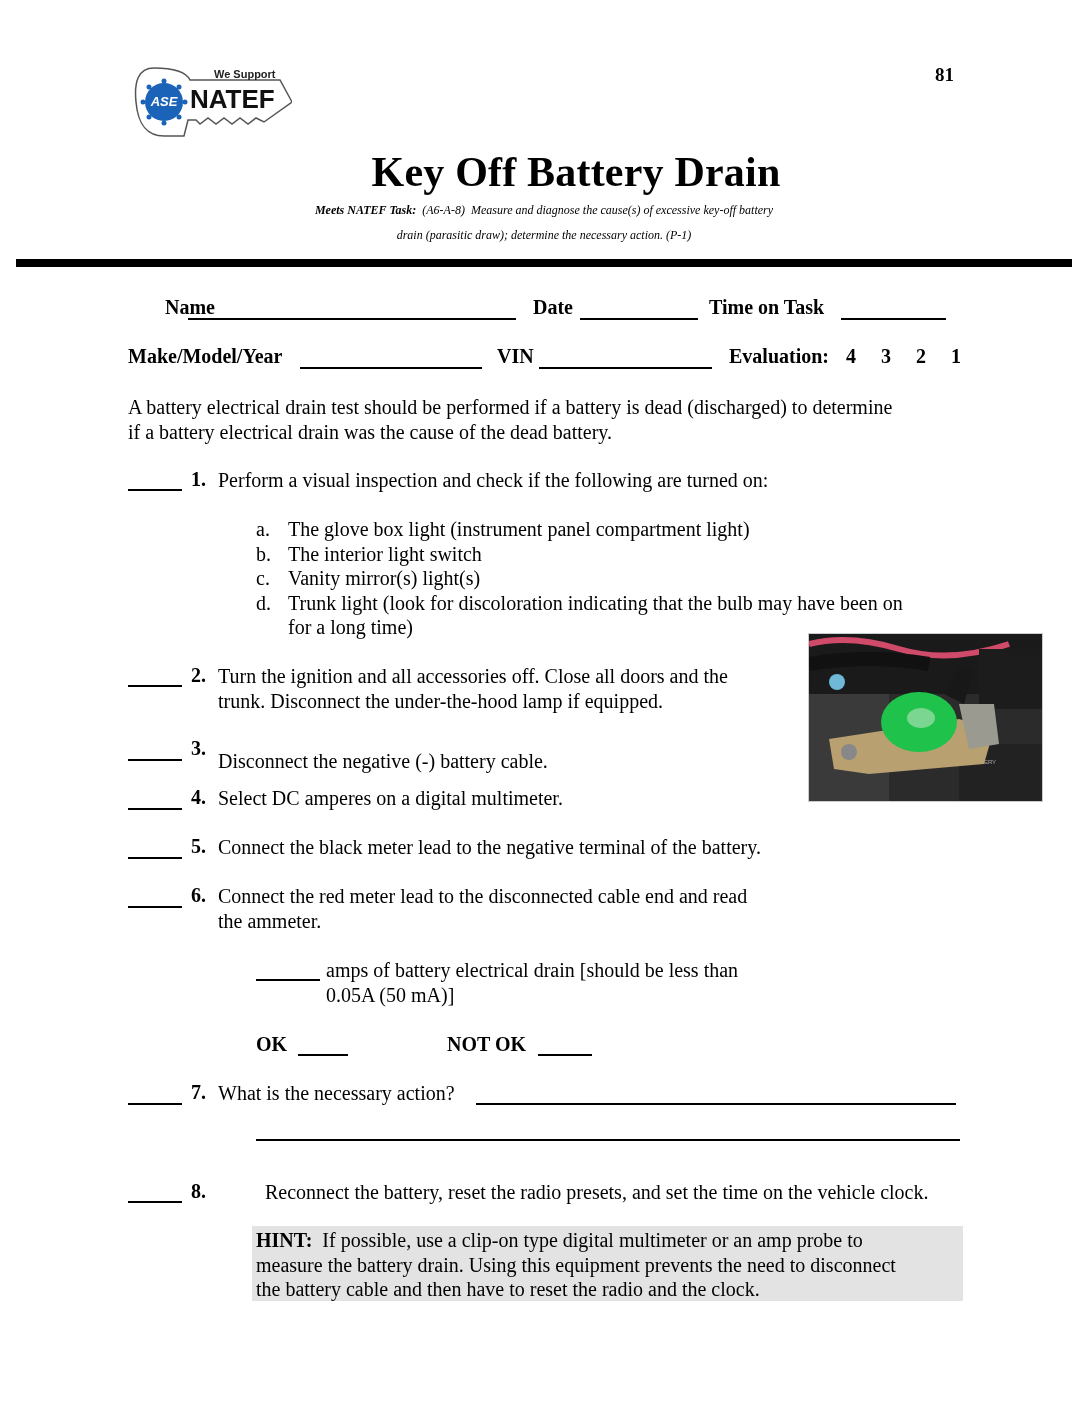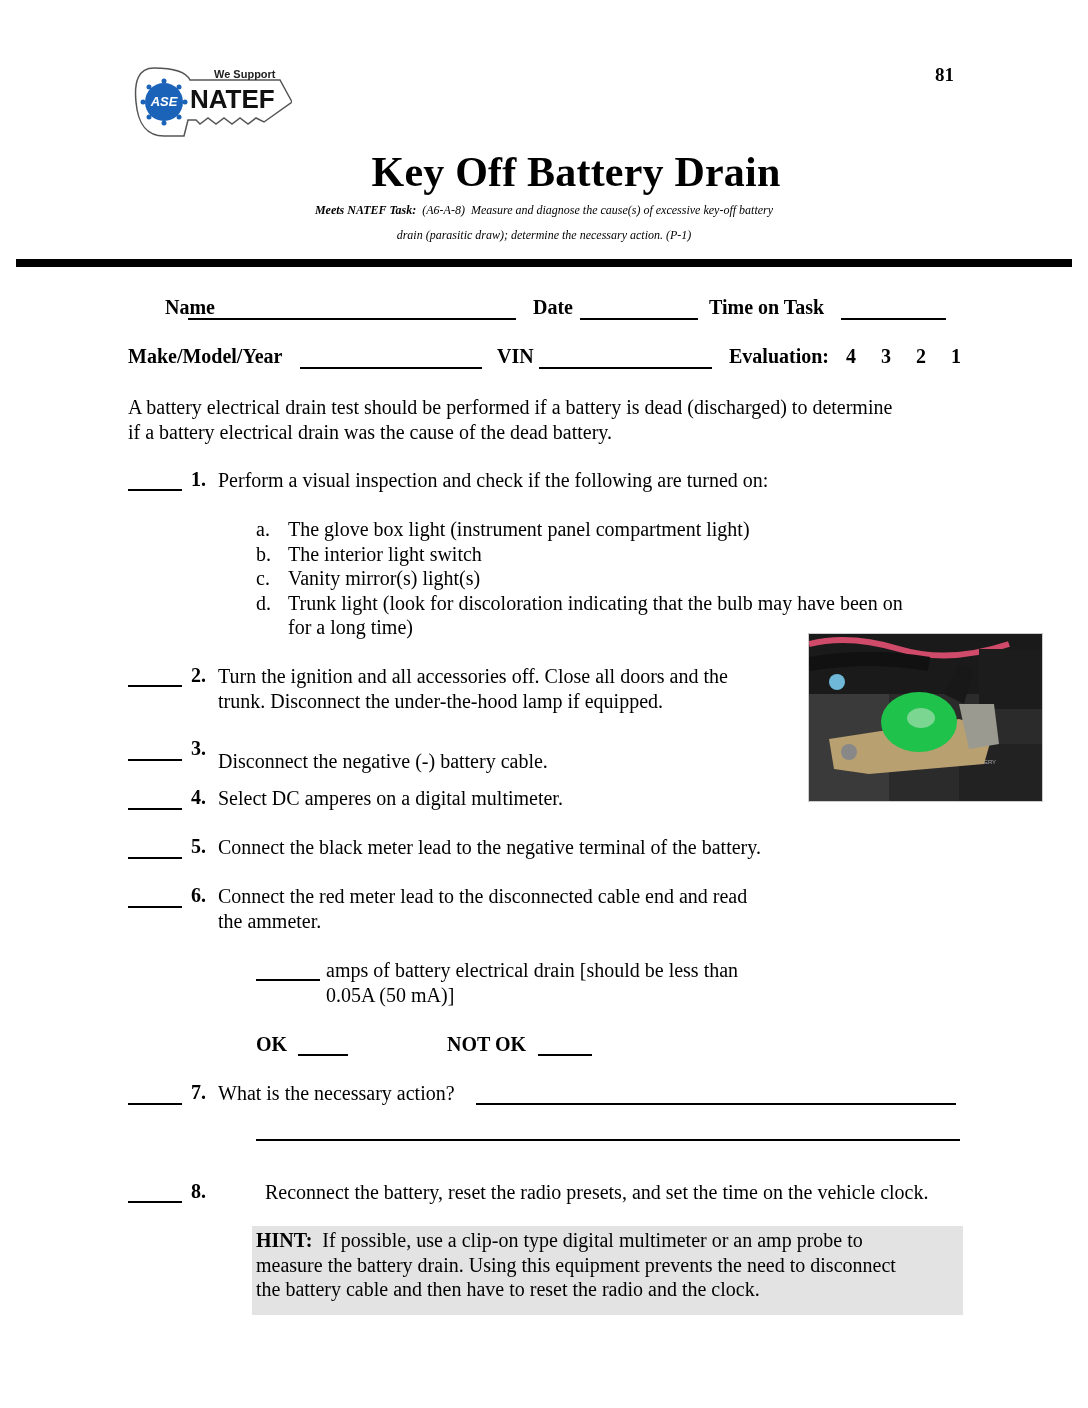--- a/index.html
+++ b/index.html
@@ -37,21 +37,21 @@
   .step-num { font-size: 20px; font-weight: bold; }
   .step-text { font-size: 20px; line-height: 25px; }
   .sub-list { font-size: 20px; line-height: 24.5px; }
   .sub-item { position: relative; padding-left: 32px; }
   .sub-item .letter { position: absolute; left: 0; top: 0; }
   .photo {
     left: 808px; top: 633px; width: 235px; height: 169px;
     overflow: hidden; border: 1px solid #ccc;
   }
   .hint {
-    left: 252px; top: 1226px; width: 711px; height: 89px;
+    left: 252px; top: 1226px; width: 711px; height: 75px;
     background: #e3e3e3; font-size: 20px; line-height: 24.5px; padding: 2px 4px;
   }
   .hint b { font-weight: bold; }
   .line { height: 1.5px; background: #000; }
 </style>
 </head>
 <body>
 
 <div class="abs logo">
   <svg width="160" height="80" viewBox="0 0 160 80">

